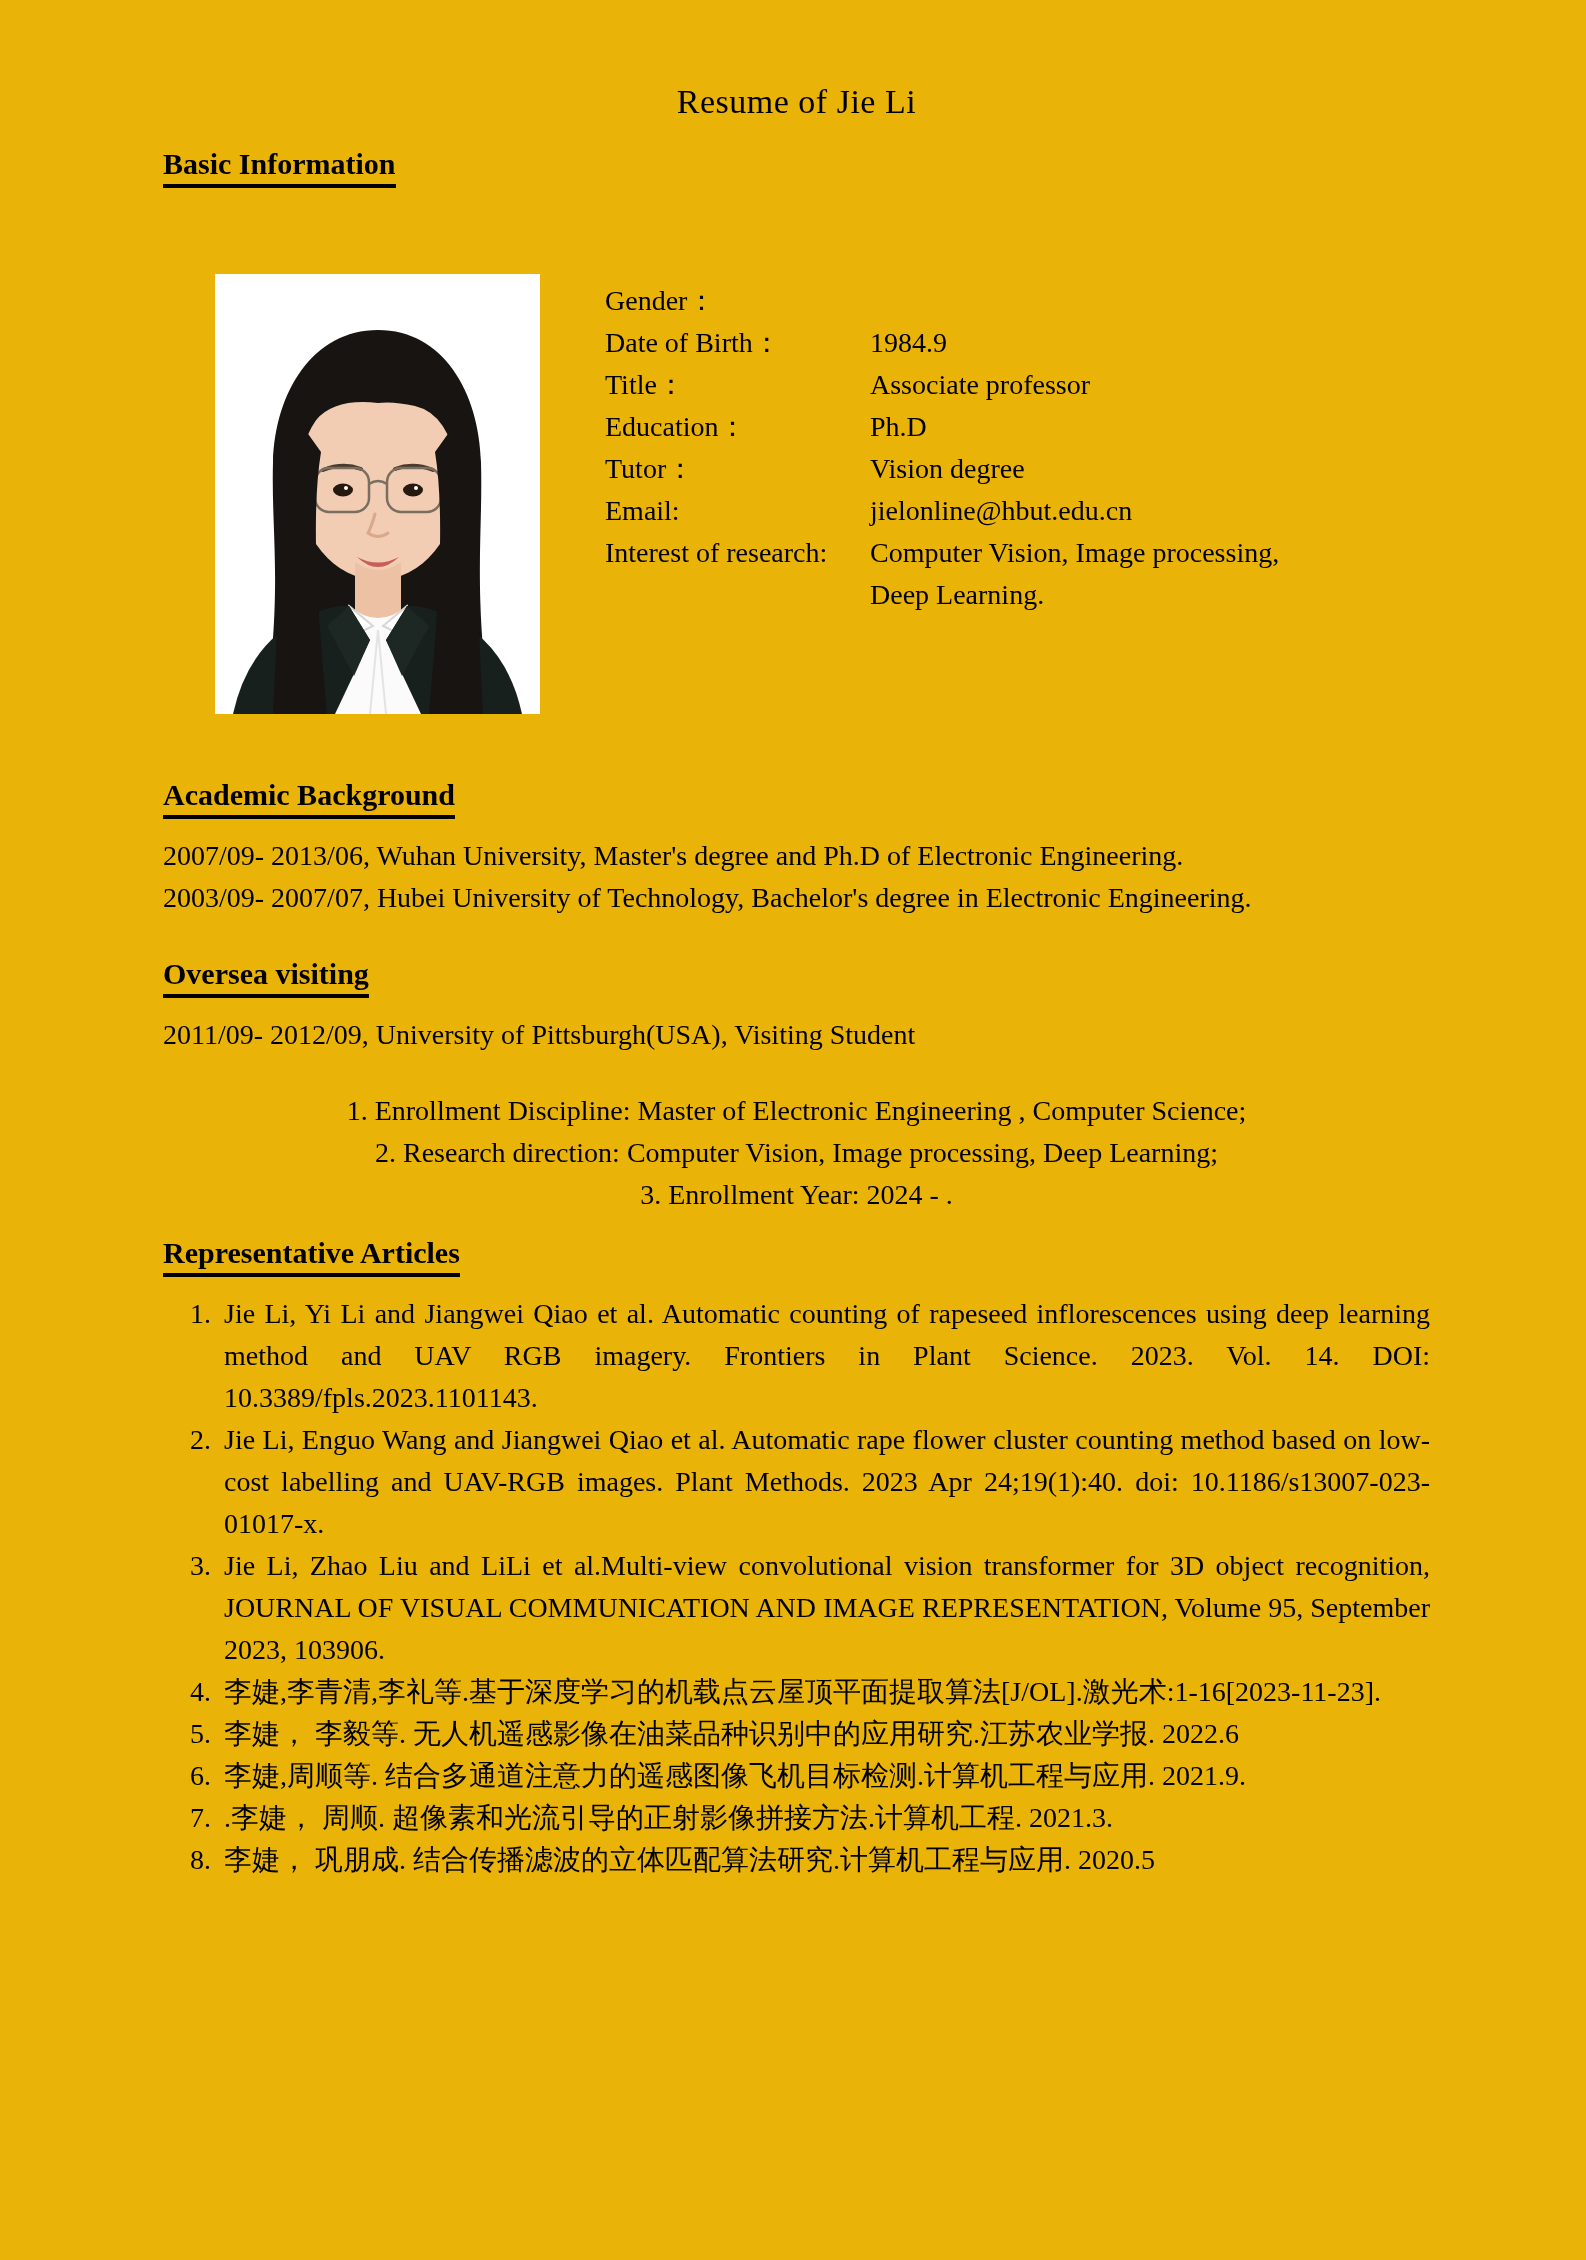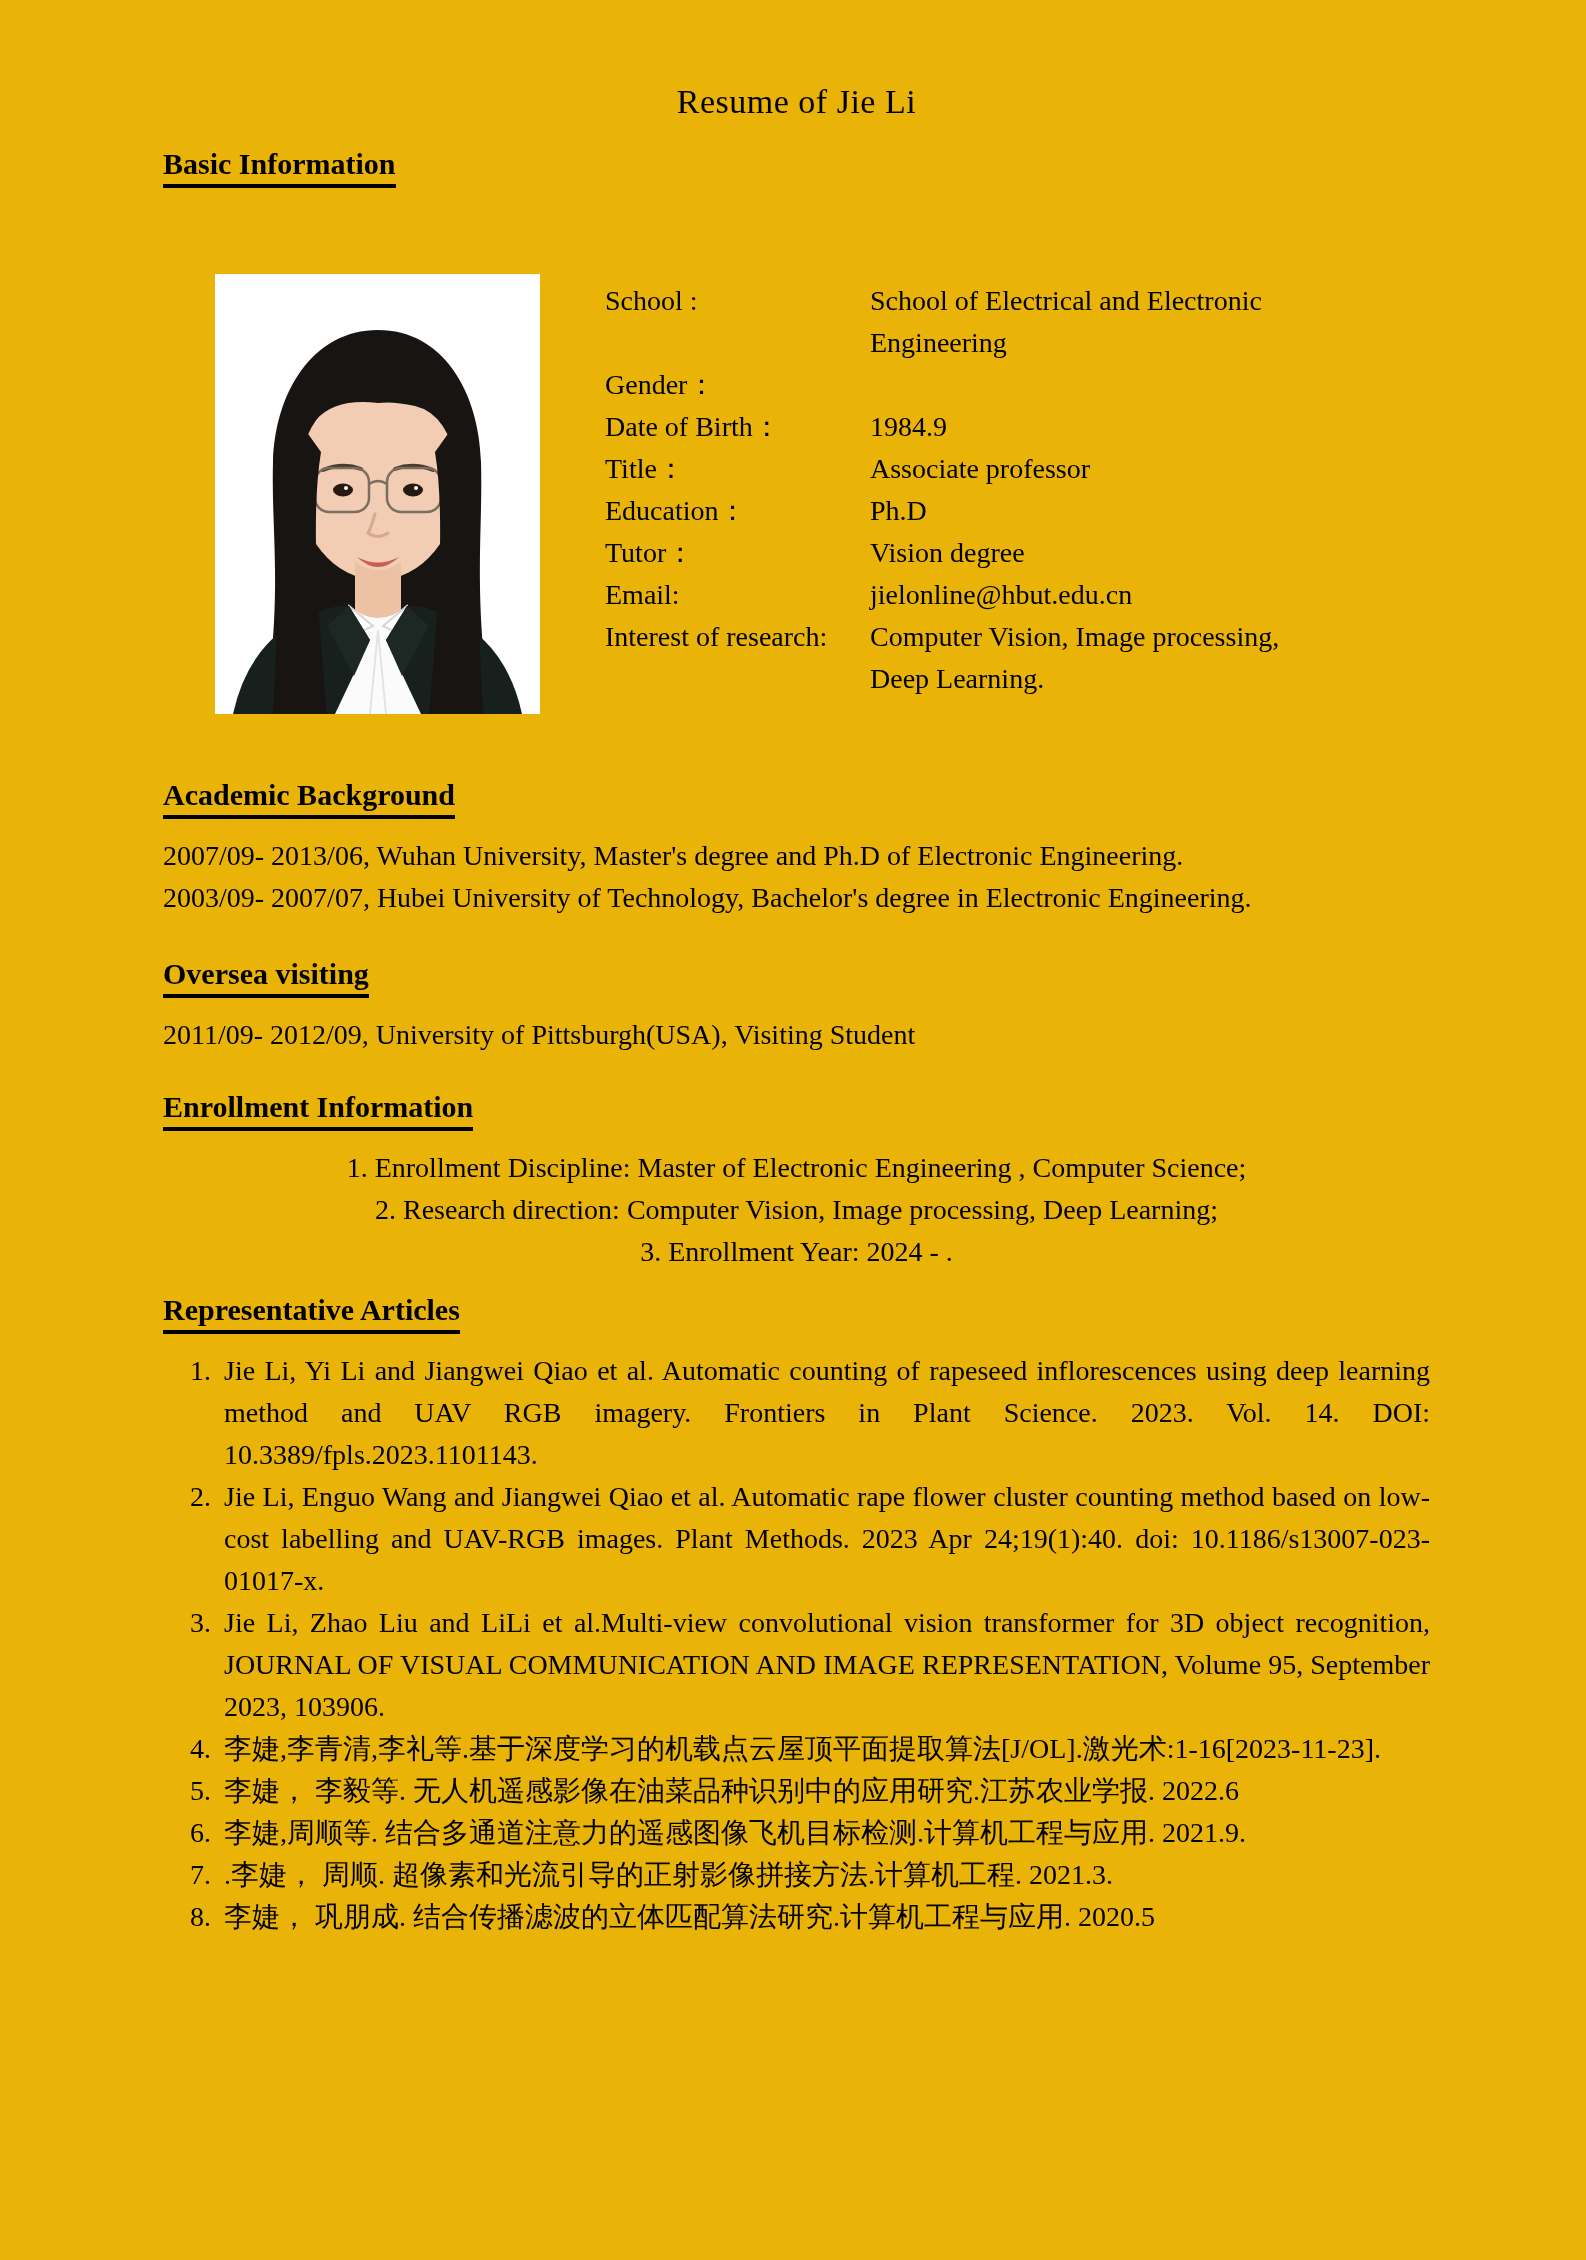--- a/index.html
+++ b/index.html
@@ -138,24 +138,20 @@
       <path d="M307,440 Q291,366 229,340 Q204,330 192,332 L171,366 L206,440 Z" fill="#17201d"></path>
       <path d="M134,332 L155,366 L139,402 L112,352 Z" fill="#1d2724"></path>
       <path d="M192,332 L171,366 L187,402 L214,352 Z" fill="#1d2724"></path>
 
       <path d="M86,150 C64,230 64,330 58,440 L112,440 C102,330 96,240 106,178 Z" fill="#181412"></path>
       <path d="M240,150 C262,230 262,330 268,440 L214,440 C224,330 230,240 220,178 Z" fill="#181412"></path>
     </svg>
 
     <div class="fields">
       <div class="field-row">
-        <div class="field-label">School :</div>
-        <div class="field-value">School of Electrical and Electronic Engineering</div>
-      </div>
-      <div class="field-row">
         <div class="field-label">Gender：</div>
       </div>
       <div class="field-row">
         <div class="field-label">Date of Birth：</div>
         <div class="field-value">1984.9</div>
       </div>
       <div class="field-row">
         <div class="field-label">Title：</div>
         <div class="field-value">Associate professor</div>
       </div>
@@ -183,21 +179,20 @@
     <p class="para">2007/09- 2013/06, Wuhan University, Master's degree and Ph.D of Electronic Engineering.</p>
     <p class="para" style="margin-top:0;">2003/09- 2007/07, Hubei University of Technology, Bachelor's degree in Electronic Engineering.</p>
   </div>
 
   <div class="sec-oversea">
     <h2 class="sec-heading"><span class="hd">Oversea visiting</span></h2>
     <p class="para no-just">2011/09- 2012/09, University of Pittsburgh(USA), Visiting Student</p>
   </div>
 
   <div class="sec-enrollment">
-    <h2 class="sec-heading"><span class="hd">Enrollment Information</span></h2>
     <div class="plain-list">
       <div class="item">1. Enrollment Discipline: Master of Electronic Engineering , Computer Science;</div>
       <div class="item">2. Research direction: Computer Vision, Image processing, Deep Learning;</div>
       <div class="item">3. Enrollment Year: 2024 - .</div>
     </div>
   </div>
 
   <div class="sec-articles">
     <h2 class="sec-heading"><span class="hd">Representative Articles</span></h2>
     <ol class="articles-list">

